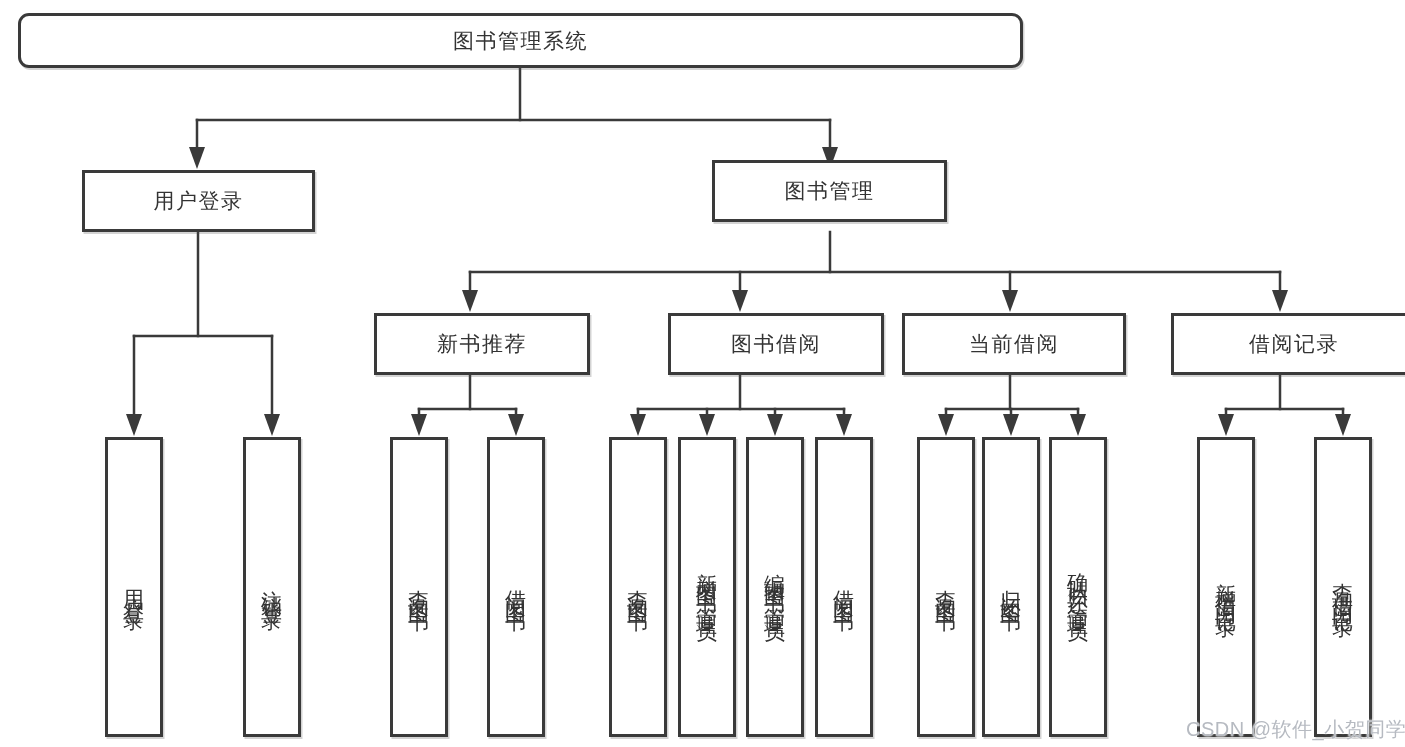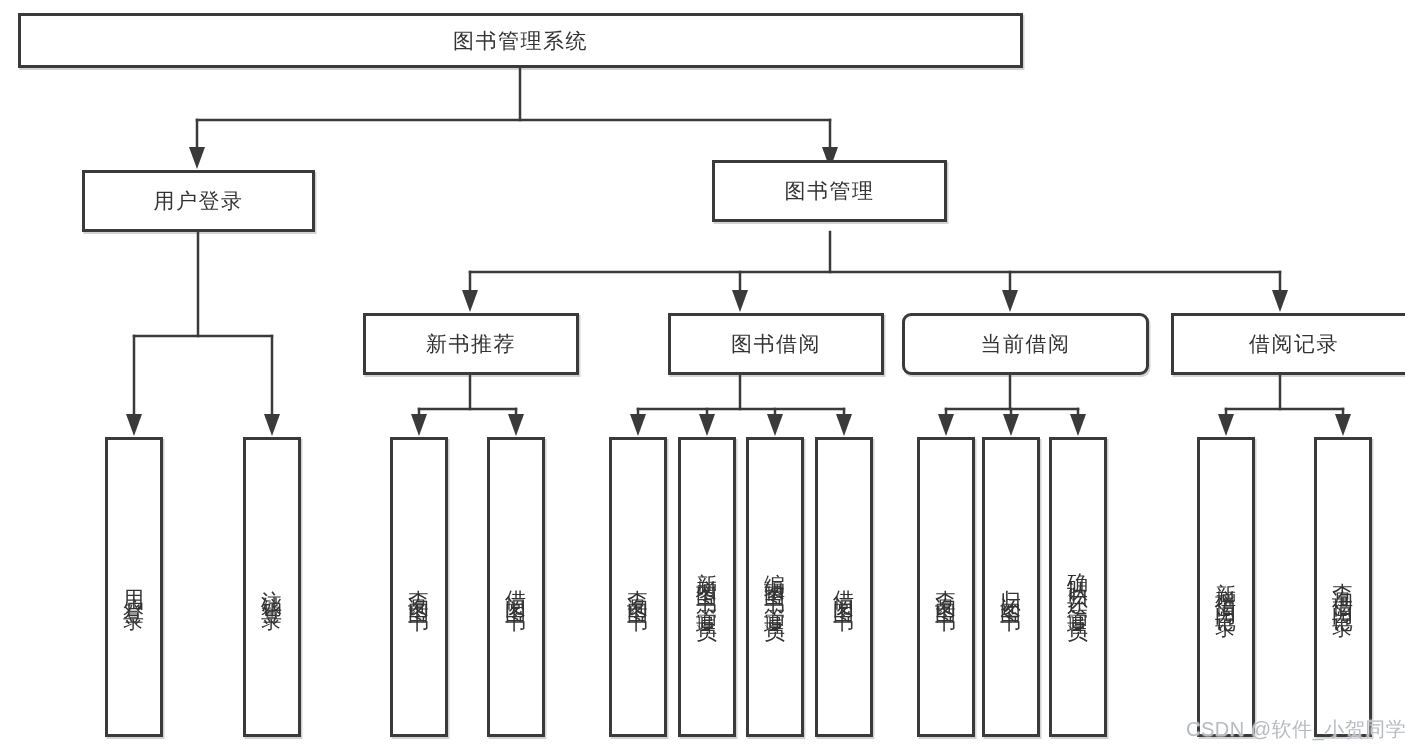--- a/index.html
+++ b/index.html
@@ -85,38 +85,38 @@
       <line x1="1011" y1="409" x2="1011" y2="417"></line>
       <polygon points="1003,414 1019,414 1011,436"></polygon>
       <line x1="1078" y1="409" x2="1078" y2="417"></line>
       <polygon points="1070,414 1086,414 1078,436"></polygon>
       <line x1="1226" y1="409" x2="1226" y2="417"></line>
       <polygon points="1218,414 1234,414 1226,436"></polygon>
       <line x1="1343" y1="409" x2="1343" y2="417"></line>
       <polygon points="1335,414 1351,414 1343,436"></polygon>
     </svg>
 
-  <div class="node hbox" style="left:18px;top:13px;width:1005px;height:55px;">
+  <div class="node hbox" style="left:18px;top:13px;width:1005px;height:55px;border-radius:11px;">
     <span>图书管理系统</span>
   </div>
 
   <div class="node hbox" style="left:82px;top:170px;width:233px;height:62px;">
     <span>用户登录</span>
   </div>
   <div class="node hbox" style="left:712px;top:160px;width:235px;height:62px;">
     <span>图书管理</span>
   </div>
 
-  <div class="node hbox" style="left:363px;top:313px;width:216px;height:62px;">
+  <div class="node hbox" style="left:374px;top:313px;width:216px;height:62px;">
     <span>新书推荐</span>
   </div>
   <div class="node hbox" style="left:632px;top:313px;width:216px;height:62px;margin-left:36px;">
     <span>图书借阅</span>
   </div>
-  <div class="node hbox" style="left:902px;top:313px;width:247px;height:62px;border-radius:9px;">
+  <div class="node hbox" style="left:902px;top:313px;width:224px;height:62px;">
     <span>当前借阅</span>
   </div>
   <div class="node hbox" style="left:1171px;top:313px;width:246px;height:62px;">
     <span>借阅记录</span>
   </div>
 
   <div class="node leaf" style="left:105px;">
     <span class="vtext">用户登录</span>
   </div>
   <div class="node leaf" style="left:243px;">

